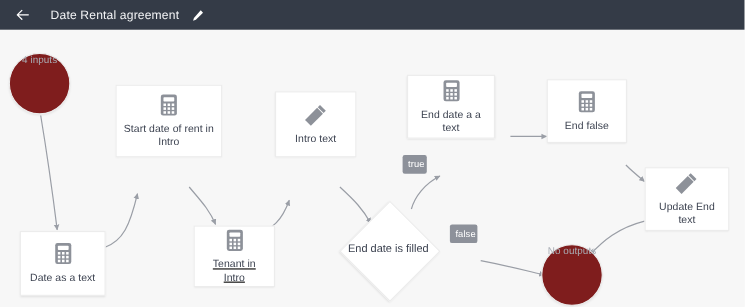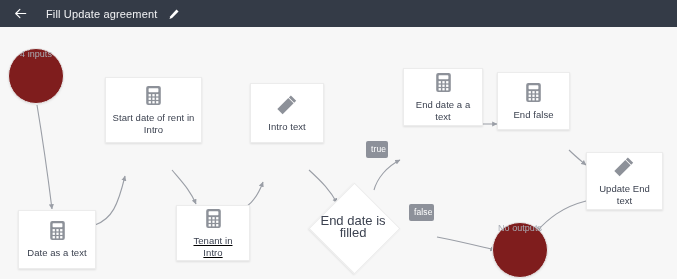--- a/index.html
+++ b/index.html
@@ -126,21 +126,21 @@
     border: 1px solid #ececec;
     transform: rotate(45deg);
     box-shadow: 0 1px 2px rgba(0,0,0,0.09);
   }
   .diamond-label {
     position: absolute;
     left: 0; top: 50%;
     width: 100%;
     transform: translateY(-50%);
     text-align: center;
-    font-size: 13px;
+    font-size: 10px;
     line-height: 12px;
     color: #3c4250;
     z-index: 2;
   }
 
   
   .badge {
     position: absolute;
     z-index: 6;
     background: #8d919a;
@@ -157,21 +157,21 @@
 <body>
 
 <div class="app">
 
   <div class="header">
     <div class="back-btn">
       <svg width="15" height="15" viewBox="0 0 20 20">
         <path d="M17 10 H4.2 M9.2 4.6 L3.6 10 L9.2 15.4" fill="none" stroke="#ffffff" stroke-width="1.5" stroke-linecap="round" stroke-linejoin="round"></path>
       </svg>
     </div>
-    <div class="header-title">Fill Update agreement</div>
+    <div class="header-title">Date Rental agreement</div>
     <div class="edit-btn">
       <svg width="12" height="12" viewBox="0 0 16 16">
         <path d="M11.3 1.9 L14.1 4.7 L5.4 13.4 L2 14.5 L3.1 11.1 Z" fill="#ffffff"></path>
       </svg>
     </div>
   </div>
 
   <div class="canvas">
 
     <svg class="edges" viewBox="0 0 677 252">
@@ -269,21 +269,21 @@
 
     <div class="node-diamond" style="left:308px; top:155px; width:90px; height:90px;">
       <div class="diamond-shape"></div>
       <div class="diamond-label">End date is filled</div>
     </div>
 
     <div class="badge" style="left:366px; top:114px;">true</div>
 
     <div class="badge" style="left:409px; top:177px;">false</div>
 
-    <div class="node node-box" style="left:403px; top:41px; width:80px; height:58px;">
+    <div class="node node-box" style="left:370px; top:41px; width:80px; height:58px;">
       <svg class="node-icon" width="19" height="21" viewBox="0 0 19 21">
         <rect x="2.2" y="0.9" width="14.6" height="19.2" rx="2.1" fill="#8d9199"></rect>
         <rect x="4.6" y="3.3" width="9.8" height="3.9" rx="0.7" fill="#ffffff"></rect>
         <rect x="4.6" y="9.1" width="2.3" height="2.3" fill="#ffffff"></rect>
         <rect x="8.35" y="9.1" width="2.3" height="2.3" fill="#ffffff"></rect>
         <rect x="12.1" y="9.1" width="2.3" height="2.3" fill="#ffffff"></rect>
         <rect x="4.6" y="12.6" width="2.3" height="2.3" fill="#ffffff"></rect>
         <rect x="8.35" y="12.6" width="2.3" height="2.3" fill="#ffffff"></rect>
         <rect x="12.1" y="12.6" width="2.3" height="2.3" fill="#ffffff"></rect>
         <rect x="4.6" y="16.1" width="2.3" height="2.3" fill="#ffffff"></rect>

